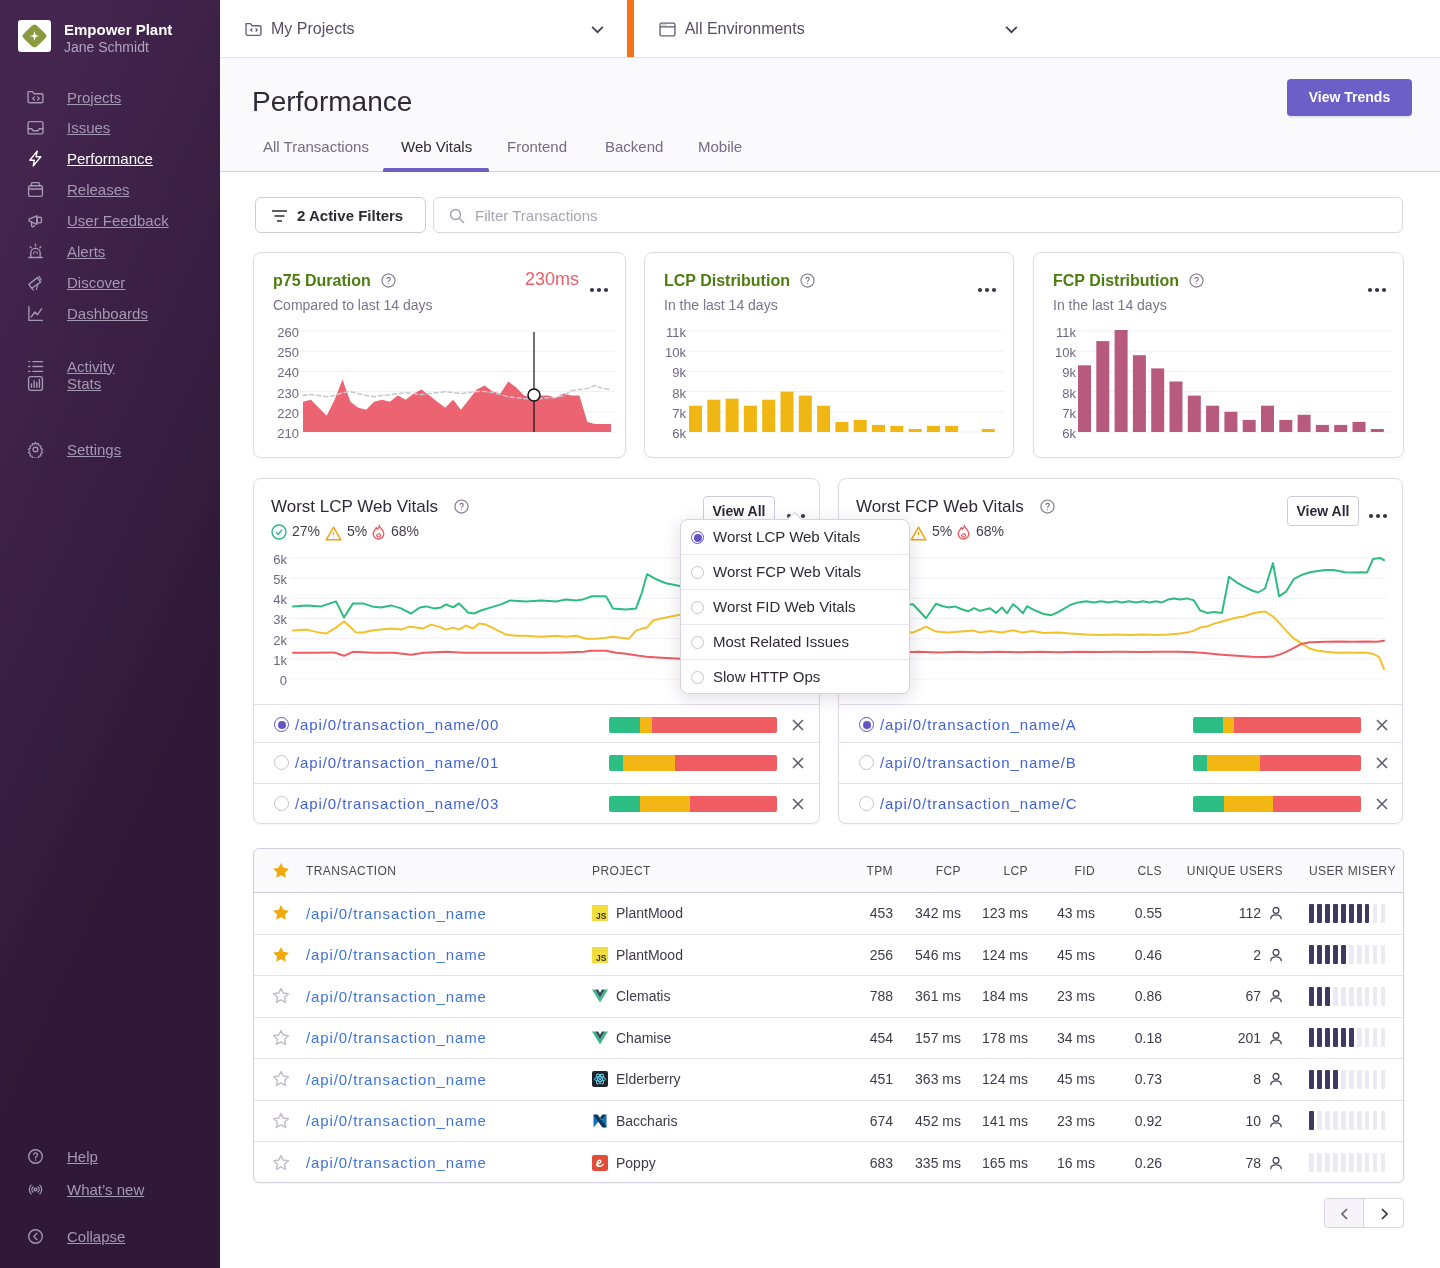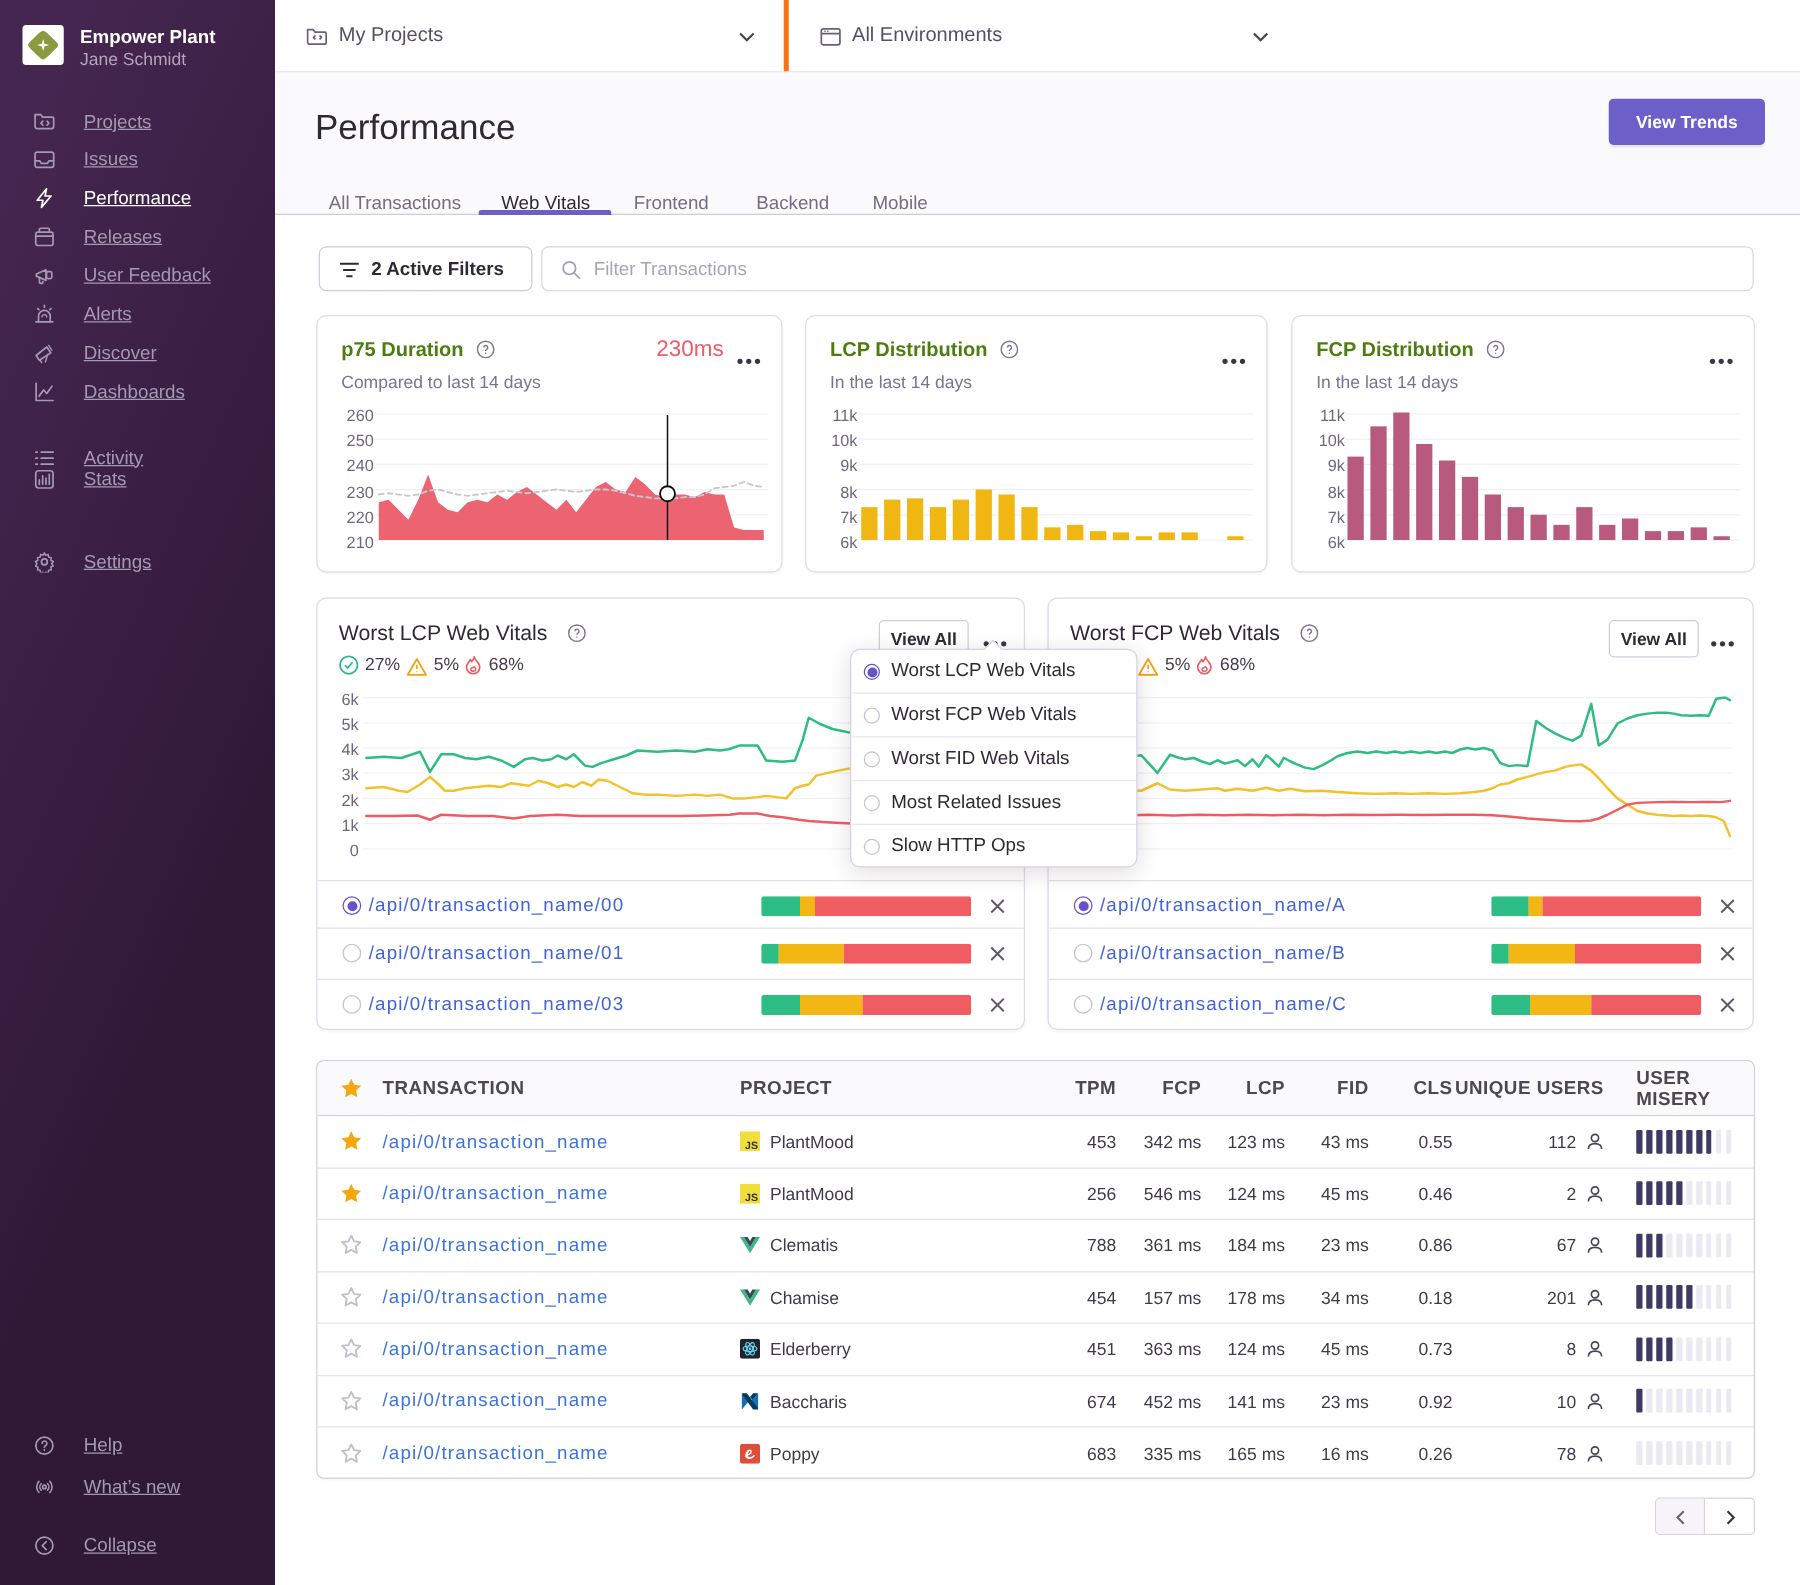--- a/index.html
+++ b/index.html
@@ -14,30 +14,30 @@
 .orgname { margin-left:13px; }
 .orgname .n1 { color:#fff; font-weight:bold; font-size:15px; line-height:18px; margin-top:1px; }
 .orgname .n2 { color:#b2a3bf; font-size:14px; line-height:17px; }
 .nav-item { position:absolute; left:0; width:220px; height:30px; display:flex; align-items:center; font-size:15px; color:#a598b2; }
 .nav-item svg { position:absolute; left:27px; width:17px; height:17px; }
 .nav-item span { position:absolute; left:67px;text-decoration:underline; }
 .nav-item.active { color:#fff; }
 
 .topbar { position:absolute; left:220px; top:0; width:1220px; height:58px; background:#fff; border-bottom:1px solid #e6e0ea; display:flex; }
 .tb-sec { position:relative; width:406.66px; height:100%; color:#574e66; font-size:16px; }
-.tb-sec + .tb-sec { border-left:4px solid #f97316; }
+.tb-sec + .tb-sec { border-left:7px solid #f97316; }
 .tb-sec svg.ic { position:absolute; left:25px; top:21px; width:17px; height:17px; }
 .tb-sec .lbl { position:absolute; left:51px; top:20px; }
 .tb-sec svg.chev { position:absolute; top:23px; width:15px; height:13px; }
 
 .pagehead { position:absolute; left:220px; top:58px; width:1220px; height:114px; background:#faf9fb; border-bottom:1px solid #d2cbda; }
 .pagehead h1 { position:absolute; left:32px; top:28px; font-size:28px; font-weight:500; color:#2f2936; letter-spacing:0px; }
 .viewtrends { position:absolute; right:28px; top:21px; width:125px; height:37px; background:#6c5fc7; border-radius:4px; color:#fff; font-size:14px; font-weight:bold; text-align:center; line-height:37px; box-shadow:0 2px 0 rgba(0,0,0,0.08); }
 .tabs { font-size:15px; color:#756c85; }
-.tabs span { position:absolute; top:96px; }
+.tabs span { position:absolute; top:80px; }
 .tab-underline { position:absolute; left:163.3px; top:109.5px; width:106px; height:4px; background:#6c5fc7; border-radius:2px 2px 0 0; }
 
 .content { position:absolute; left:220px; top:172px; width:1220px; height:1096px; background:#fff; }
 .filterbtn { position:absolute; left:35px; top:25px; width:171px; height:36px; background:#fff; border:1px solid #d3cbdc; border-radius:6px; }
 .filterbtn .txt { position:absolute; left:41px; top:9px; font-size:15px; font-weight:bold; color:#2f2936; }
 .searchbox { position:absolute; left:213px; top:25px; width:970px; height:36px; background:#fff; border:1px solid #ddd6e4; border-radius:6px; }
 .searchbox .ph { position:absolute; left:41px; top:9px; font-size:15px; color:#aaa3b5; }
 .card { position:absolute; background:#fff; border:1px solid #e0dae8; border-radius:8px; box-shadow:0 1px 2px rgba(60,40,77,0.05); }
 #card1 { left:33px; top:80px; width:373px; height:206px; }
 #card2 { left:424px; top:80px; width:370px; height:206px; }
@@ -75,21 +75,21 @@
 .dropdown { position:absolute; left:460px; top:347px; width:230px; height:175px; background:#fff; border:1px solid #d8d1e0; border-radius:8px; box-shadow:0 4px 18px rgba(47,25,55,0.15); z-index:20; }
 .dropdown::before { content:""; position:absolute; left:108px; top:-6px; width:10px; height:10px; background:#fff; border-left:1px solid #d8d1e0; border-top:1px solid #d8d1e0; transform:rotate(45deg); }
 .ditem { position:relative; height:35px; border-bottom:1px solid #eae5ee; }
 .ditem:last-child { border-bottom:none; }
 .ditem .radio { position:absolute; left:10px; top:10.5px; width:13px; height:13px; border-radius:50%; border:1px solid #c8c1d2; background:#fff; }
 .ditem .radio.sel { border:1px solid #6553c8; }
 .ditem .radio.sel::after { content:""; position:absolute; left:2px; top:2px; width:8px; height:8px; border-radius:50%; background:#6553c8; }
 .ditem .dtxt { position:absolute; left:32px; top:8px; font-size:15px; color:#2f2936; }
 
 .table { position:absolute; left:33px; top:676px; width:1151px; height:335px; border:1px solid #d5cedd; border-radius:6px; background:#fff; box-shadow:0 1px 2px rgba(60,40,77,0.05); }
-.thead { position:absolute; left:0; top:0; width:100%; height:44px; background:#faf9fb; border-bottom:1px solid #d5cedd; border-radius:6px 6px 0 0; font-size:15px; font-weight:bold; color:#4c4752; letter-spacing:0.4px; }
+.thead { position:absolute; left:0; top:0; width:100%; height:44px; background:#faf9fb; border-bottom:1px solid #d5cedd; border-radius:6px 6px 0 0; font-size:12px; font-weight:normal; color:#4c4752; letter-spacing:0.4px; }
 .trow { position:absolute; left:0; width:100%; height:41.5px; font-size:14px; color:#40394b; border-bottom:1px solid #e6e1ea; }
 .trow:last-of-type { border-bottom:none; }
 .cell { position:absolute; top:0; height:100%; display:flex; align-items:center; }
 .c-star { left:18px; }
 .c-tx { left:52px; }
 .c-proj { left:338px; }
 .num { justify-content:flex-end; }
 .c-tpm { left:539px; width:100px; }
 .c-fcp { left:607px; width:100px; }
 .c-lcp { left:674px; width:100px; }

